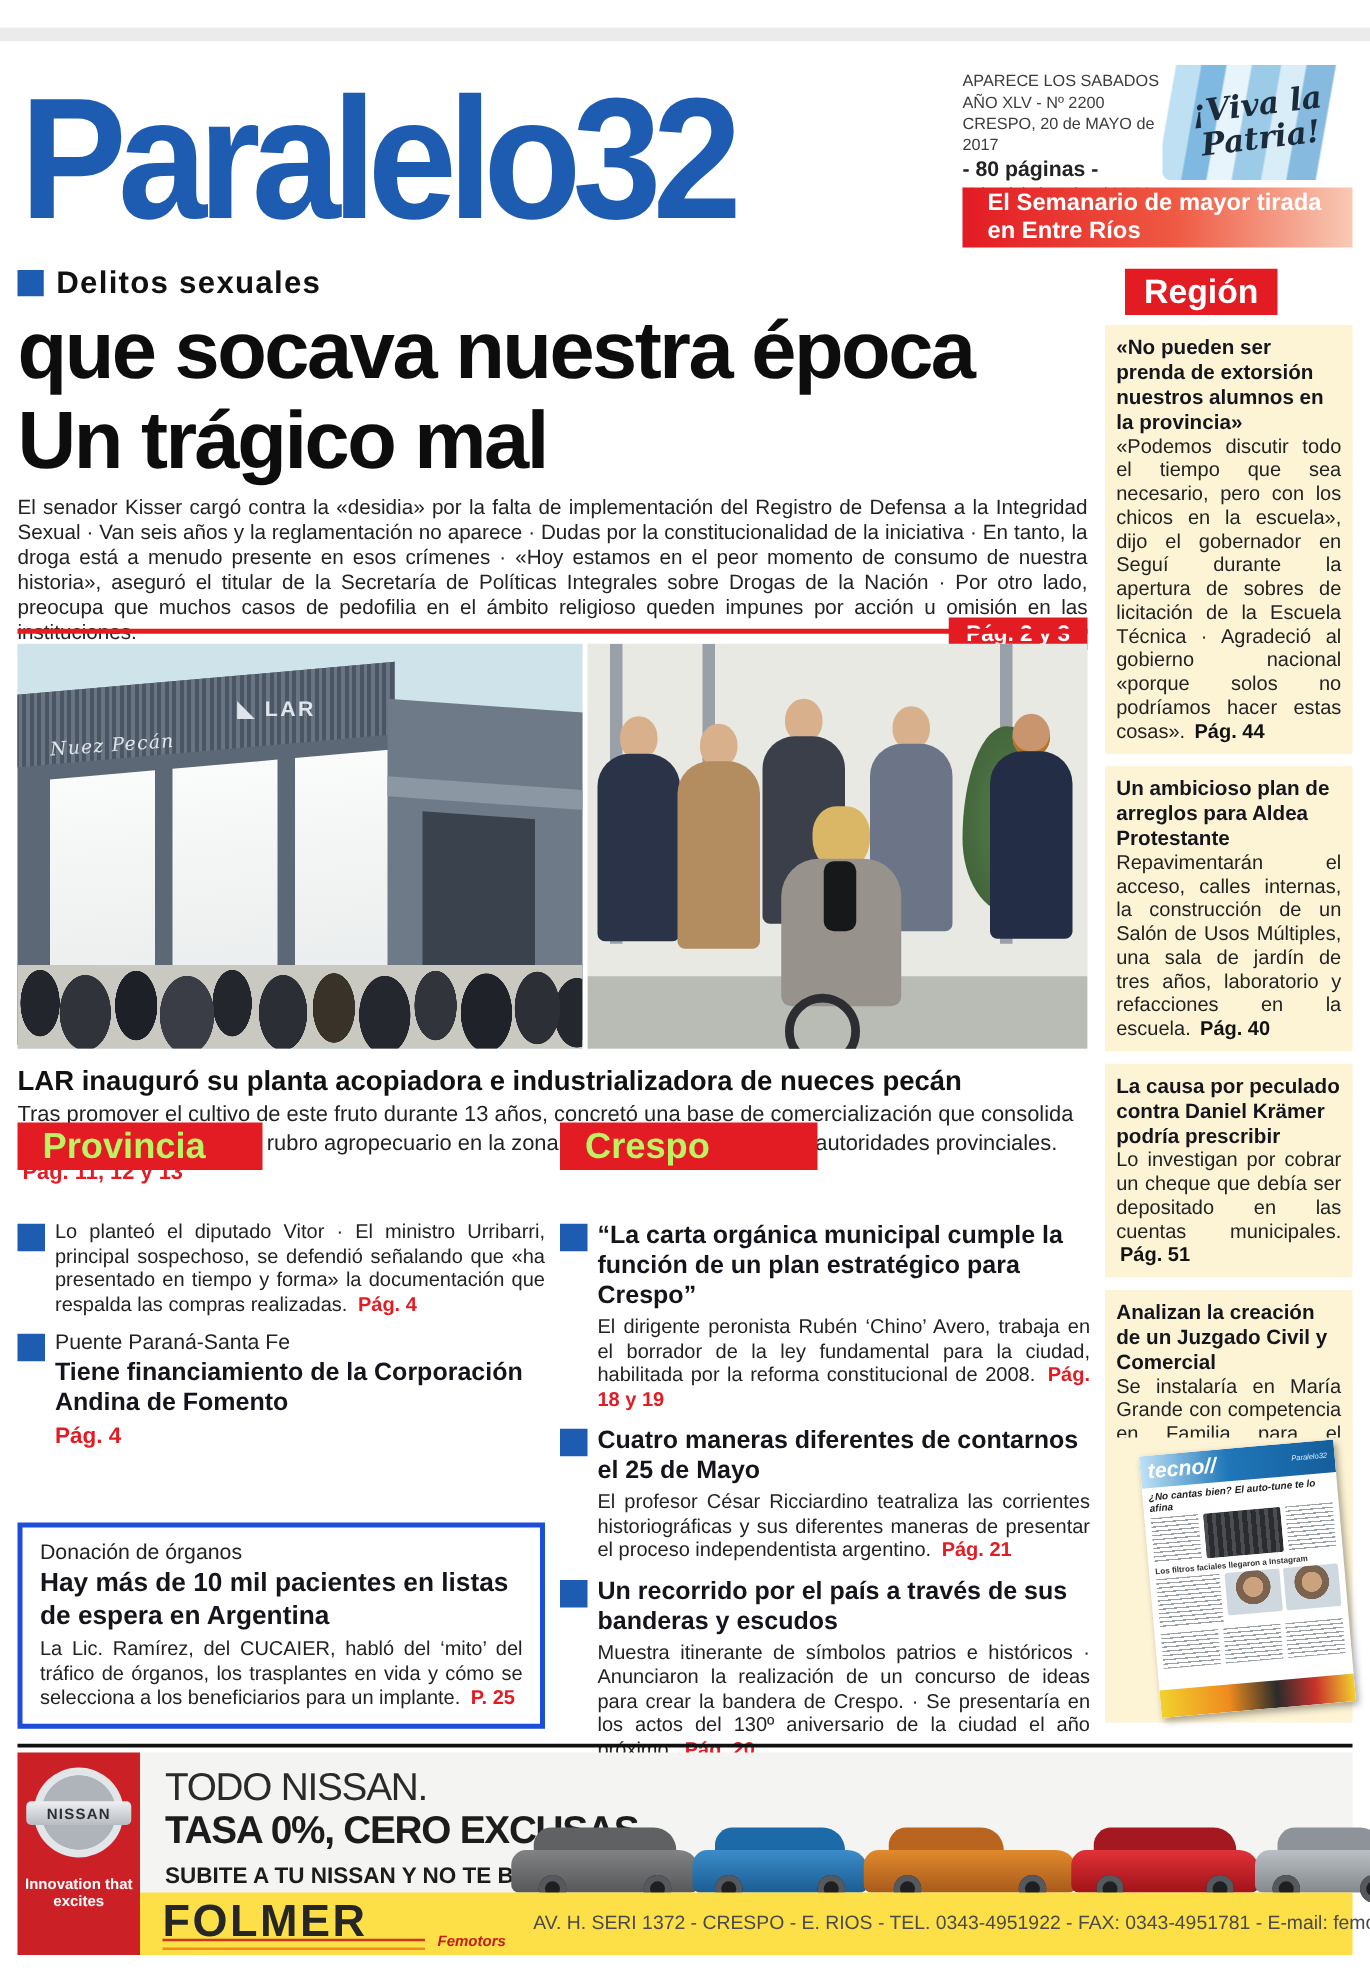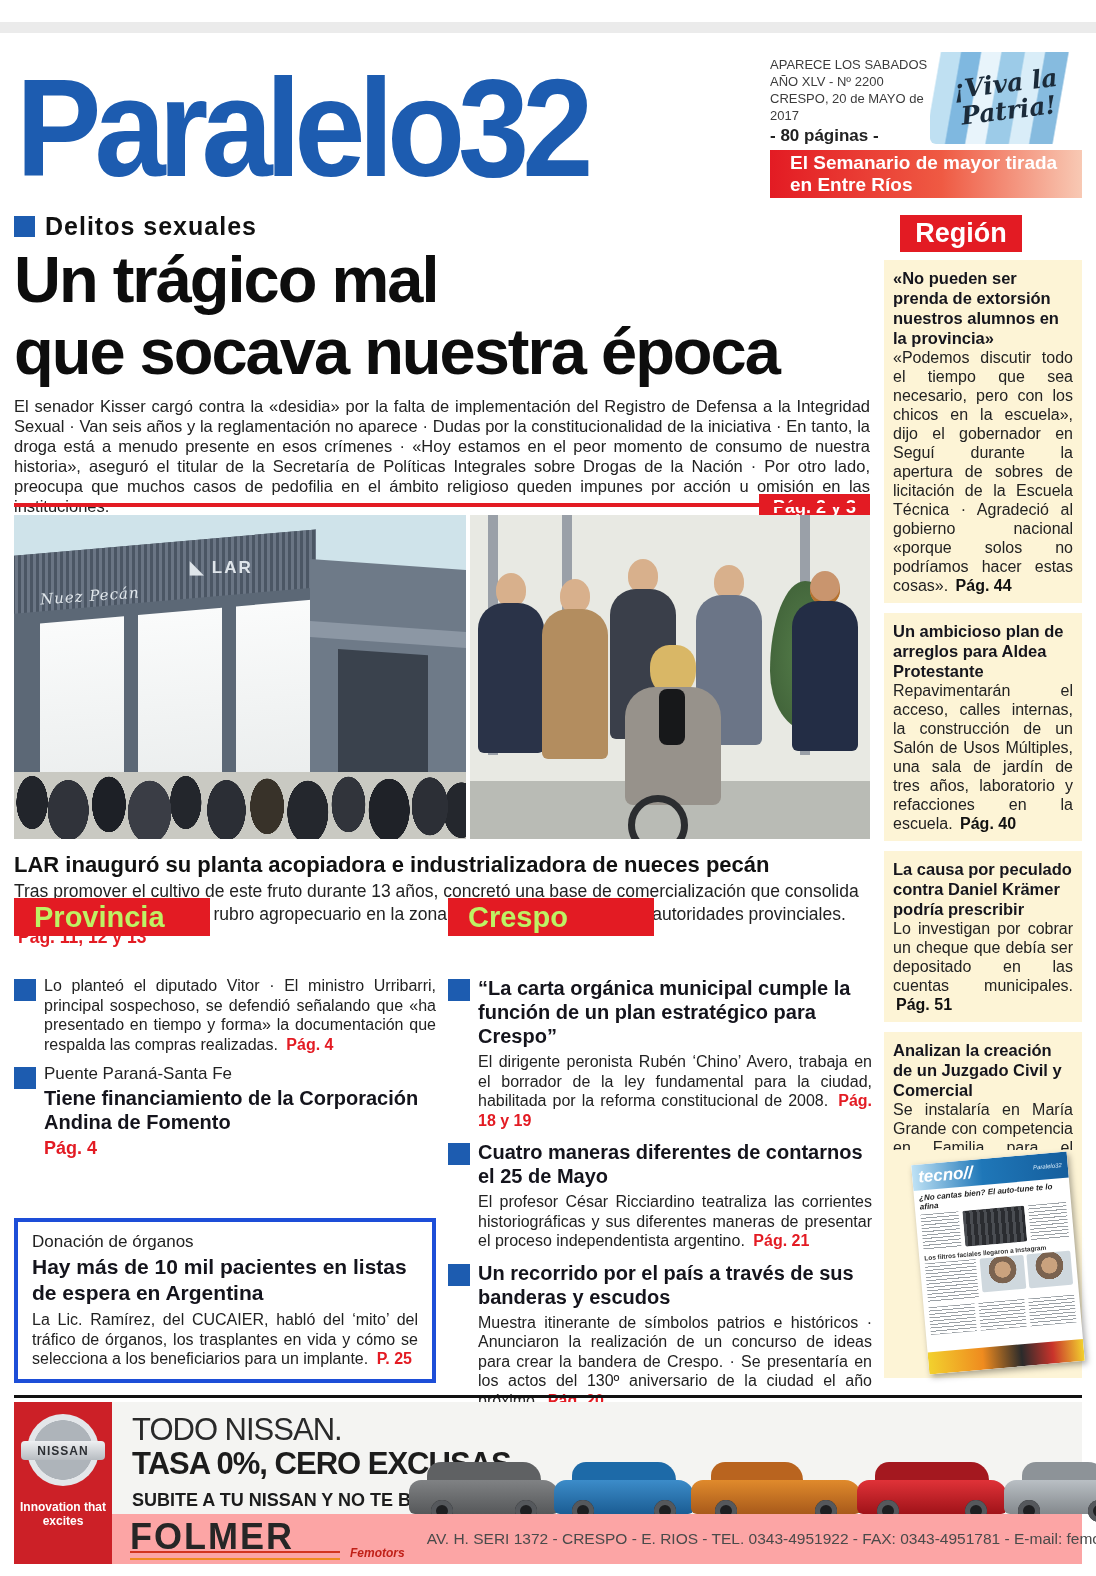--- a/index.html
+++ b/index.html
@@ -150,21 +150,21 @@
   .n-tag{margin-top:14px;color:#fff;font-weight:bold;font-size:12px;line-height:14px;text-align:center;}
   .ad-l1{position:absolute;left:118px;top:10px;font-size:31px;color:#2a2a2a;letter-spacing:-1px;}
   .ad-l2{position:absolute;left:118px;top:44px;font-size:31px;font-weight:bold;color:#1c1c1c;letter-spacing:-1px;}
   .ad-l3{position:absolute;left:118px;top:88px;font-size:18px;font-weight:bold;color:#1c1c1c;}
   .cars{position:absolute;left:395px;top:6px;width:673px;height:106px;}
   .car{position:absolute;bottom:0;}
   .car .body{height:34px;border-radius:12px 16px 6px 6px;}
   .car .cabin{height:24px;border-radius:14px 18px 0 0;margin:0 18px -6px;}
   .car .w{position:absolute;bottom:-8px;width:22px;height:22px;background:#1e1f21;border-radius:50%;
       box-shadow:inset 0 0 0 5px #55585c;}
-  .folmer-bar{position:absolute;left:98px;top:112px;width:970px;height:50px;background:#fca5a5;
+  .folmer-bar{position:absolute;left:98px;top:112px;width:970px;height:50px;background:#fde047;
       display:flex;align-items:center;}
   .folmer{font-size:36px;font-weight:bold;letter-spacing:2px;color:#262626;margin-left:18px;line-height:36px;}
   .folmer-lines{height:5px;border-top:2px solid #d2351f;border-bottom:2px solid #ef8b1f;margin-left:18px;width:210px;margin-top:-4px;}
   .fbolt{width:20px;height:34px;margin-left:6px;background:
       linear-gradient(#e5392b 0 32%,transparent 32% 36%,#f08a1d 36% 64%,transparent 64% 68%,#f6b220 68%);
       transform:skewX(-14deg);}
   .femotors{font-size:12px;font-style:italic;font-weight:bold;color:#c02018;margin-left:4px;align-self:flex-end;margin-bottom:4px;}
   .address{font-size:15.5px;color:#4a4a4a;margin-left:22px;white-space:nowrap;}
 </style>
 </head>
@@ -187,22 +187,22 @@
 </div>
 <div class="abs banner">
   <span>El Semanario de mayor tirada en Entre Ríos</span>
 </div>
 
 <div class="abs kicker-row">
   <span class="sq"></span>
   <span class="kicker">Delitos sexuales</span>
 </div>
 <div class="abs headline">
+  <div>que socava nuestra época</div>
   <div>Un trágico mal</div>
-  <div>que socava nuestra época</div>
 </div>
 <div class="abs summary">
   <span>El senador Kisser cargó contra la «desidia» por la falta de implementación del Registro de Defensa a la Integridad Sexual · Van seis años y la reglamentación no aparece · Dudas por la constitucionalidad de la iniciativa · En tanto, la droga está a menudo presente en esos crímenes · «Hoy estamos en el peor momento de consumo de nuestra historia», aseguró el titular de la Secretaría de Políticas Integrales sobre Drogas de la Nación · Por otro lado, preocupa que muchos casos de pedofilia en el ámbito religioso queden impunes por acción u omisión en las instituciones.</span>
   <span class="pbadge">Pág. 2 y 3</span>
 </div>
 <div class="abs red-rule"></div>
 
 <div class="abs photo photo-left">
   <div class="bld-main">
     <div class="bld-fascia"></div>

